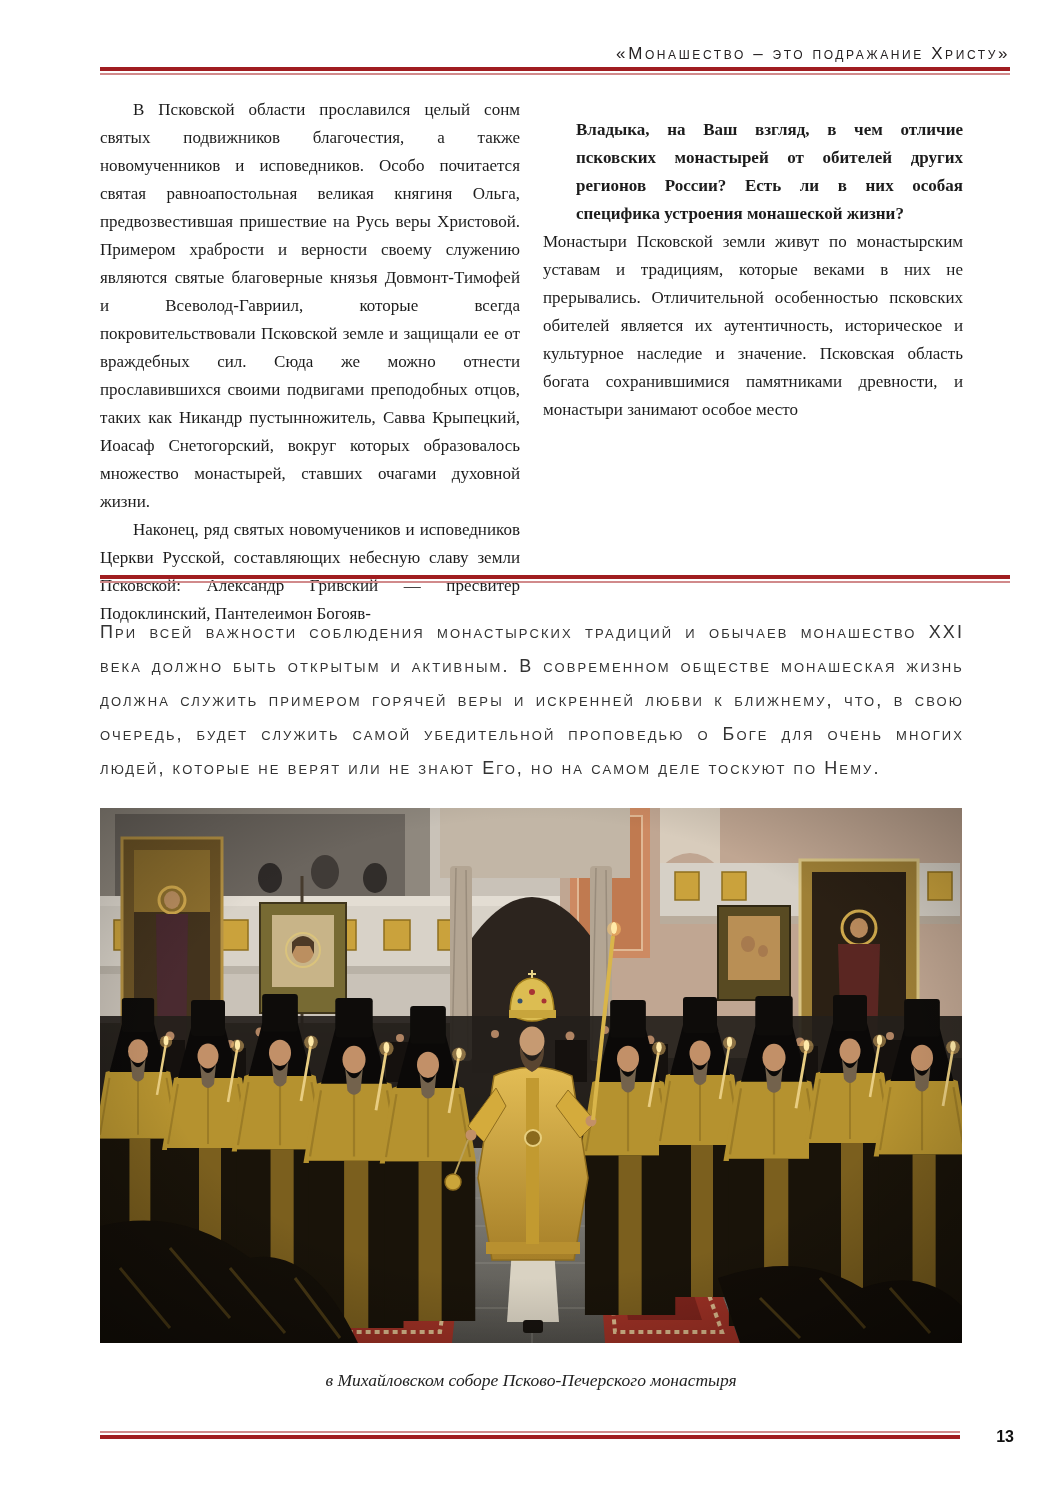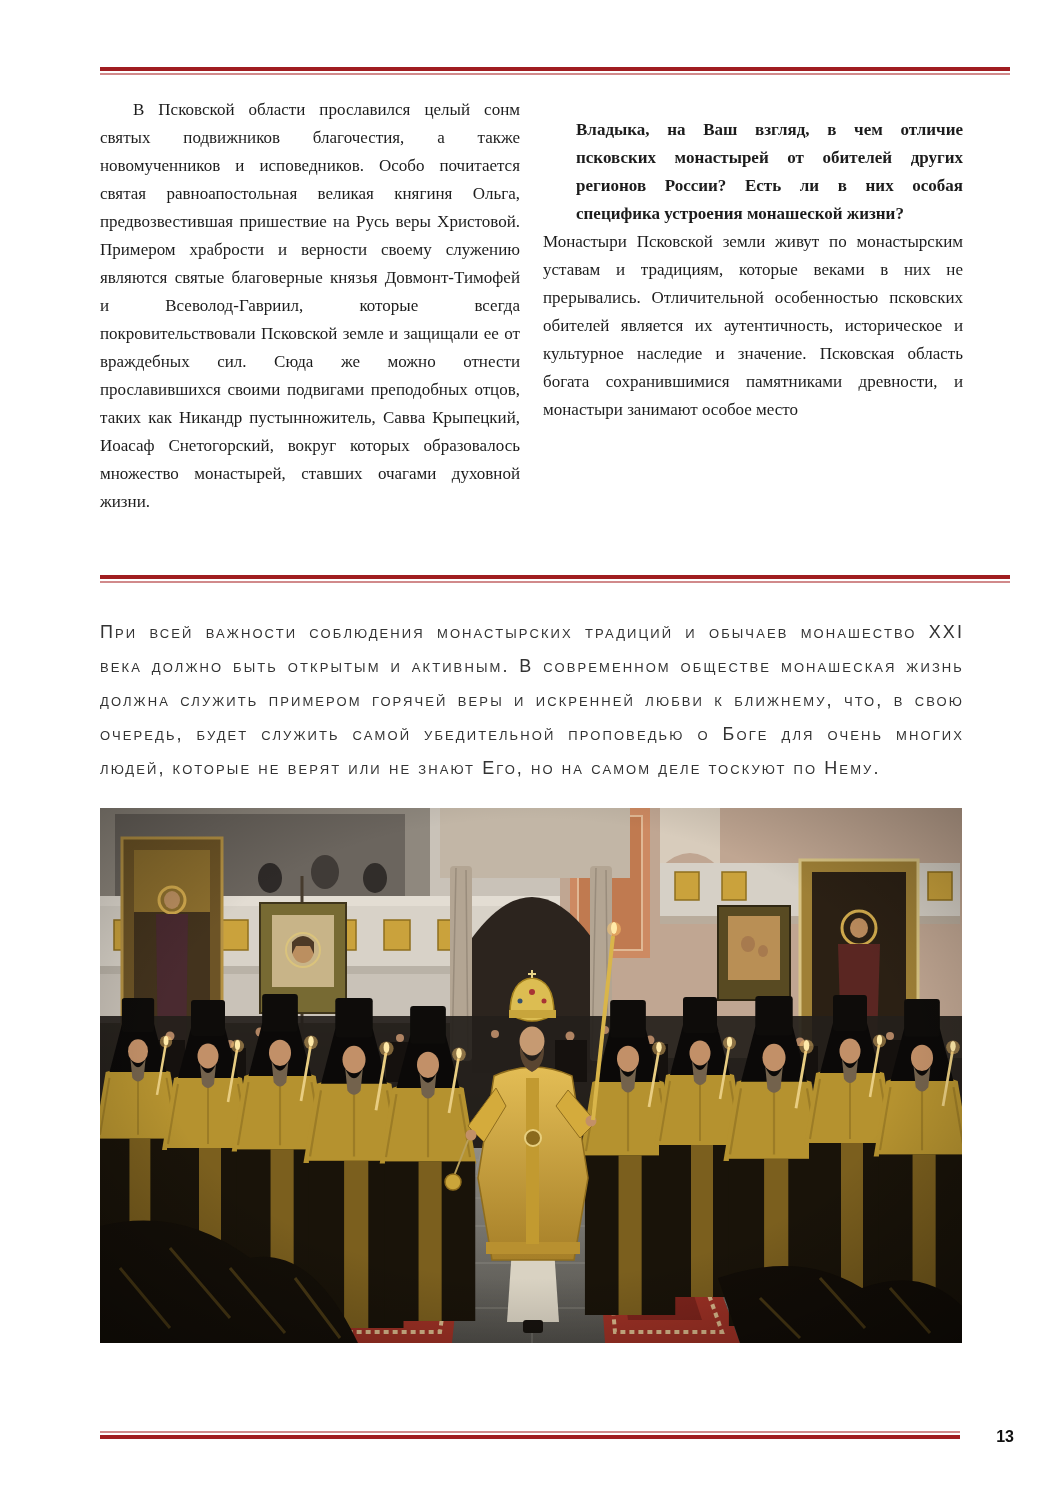--- a/index.html
+++ b/index.html
@@ -60,29 +60,31 @@
     position:absolute;top:1428px;right:46px;
     font-family:"Liberation Sans",sans-serif;font-weight:bold;
     font-size:16px;color:#101010;
   }
 </style>
 </head>
 <body>
 
 <div class="page">
 
+  <div class="header-title">«Монашество – это подражание Христу»</div>
 
   <div class="rule" id="rule-top">
     <div class="dark"></div>
     <div class="gap"></div>
     <div class="light"></div>
   </div>
 
   <div class="col" id="col-left">
     <p>В Псковской области прославился целый сонм святых подвижников благочестия, а также новомученников и исповедников.  Особо почитается святая равноапостольная великая княгиня Ольга, предвозвестившая пришествие на Русь веры Христовой. Примером храбрости и верности своему служению являются святые благоверные князья Довмонт-Тимофей и Всеволод-Гавриил, которые всегда покровительствовали Псковской земле и защищали ее от враждебных сил. Сюда же можно отнести прославившихся своими подвигами преподобных отцов, таких как Никандр пустынножитель, Савва Крыпецкий, Иоасаф Снетогорский, вокруг которых образовалось множество монастырей, ставших очагами духовной жизни.</p>
+    <p>Наконец, ряд святых новомучеников и исповедников Церкви Русской, составляющих небесную славу земли Псковской: Александр Гривский — пресвитер Подоклинский, Пантелеимон Богояв-</p>
   </div>
 
   <div class="col" id="col-right">
     <p class="question">Владыка, на Ваш взгляд, в чем отличие псковских монастырей от обителей других регионов России? Есть ли в них особая специфика устроения монашеской жизни?</p>
     <p class="no-indent">Монастыри Псковской земли живут по монастырским уставам и традициям, которые веками в них не прерывались. Отличительной особенностью псковских обителей является их аутентичность, историческое и культурное наследие и значение. Псковская область богата сохранившимися памятниками древности, и монастыри занимают особое место</p>
   </div>
 
   <div class="rule" id="rule-mid">
     <div class="dark"></div>
     <div class="gap"></div>
@@ -308,20 +310,21 @@
         <circle cx="420" cy="193" r="2.5" fill="#34506e"></circle>
         <circle cx="444" cy="193" r="2.5" fill="#a83434"></circle>
         <path d="M432,162 L432,170 M428,166 L436,166" stroke="#e8d488" stroke-width="2"></path>
       </g>
 
       <rect x="0" y="0" width="862" height="535" fill="url(#vig)"></rect>
     </svg>
   </div>
 
   <div class="caption">
+    <div>в Михайловском соборе Псково-Печерского монастыря</div>
   </div>
 
   <div class="rule" id="rule-bottom">
     <div class="light"></div>
     <div class="gap"></div>
     <div class="dark"></div>
   </div>
   <div class="page-number">13</div>
 
 </div>

